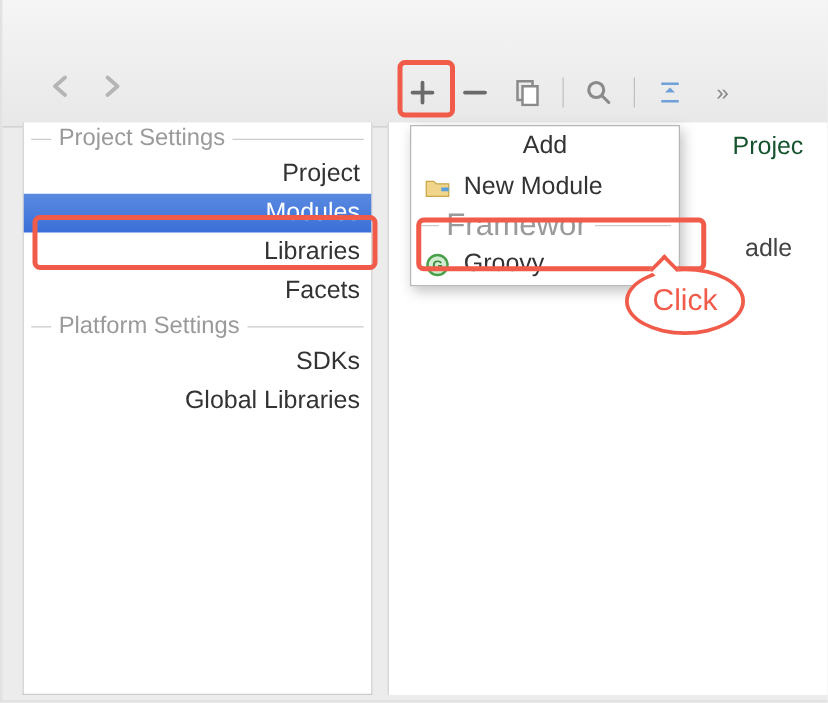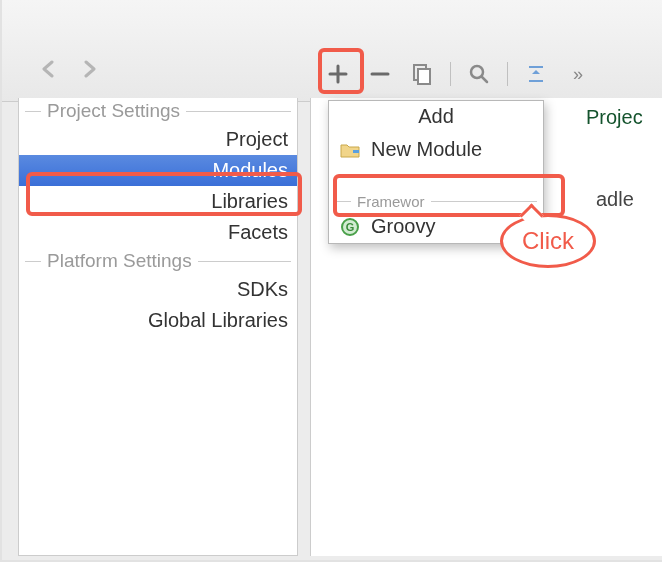--- a/index.html
+++ b/index.html
@@ -151,22 +151,21 @@
     .dd-title {
       text-align: center;
       color: #333;
       padding: 4px 0;
       border-bottom: 1px solid transparent;
     }
     .dd-sep {
       display: flex;
       align-items: center;
       color: #9a9a9a;
-      font-size: 15px;
-      margin-top: 27px;
+      font-size: 25px;
     }
     .dd-sep::before {
       content: "";
       flex: 0 0 16px;
       border-top: 1px solid #ccc;
       margin: 0 6px;
     }
     .dd-sep::after {
       content: "";
       flex: 1;

